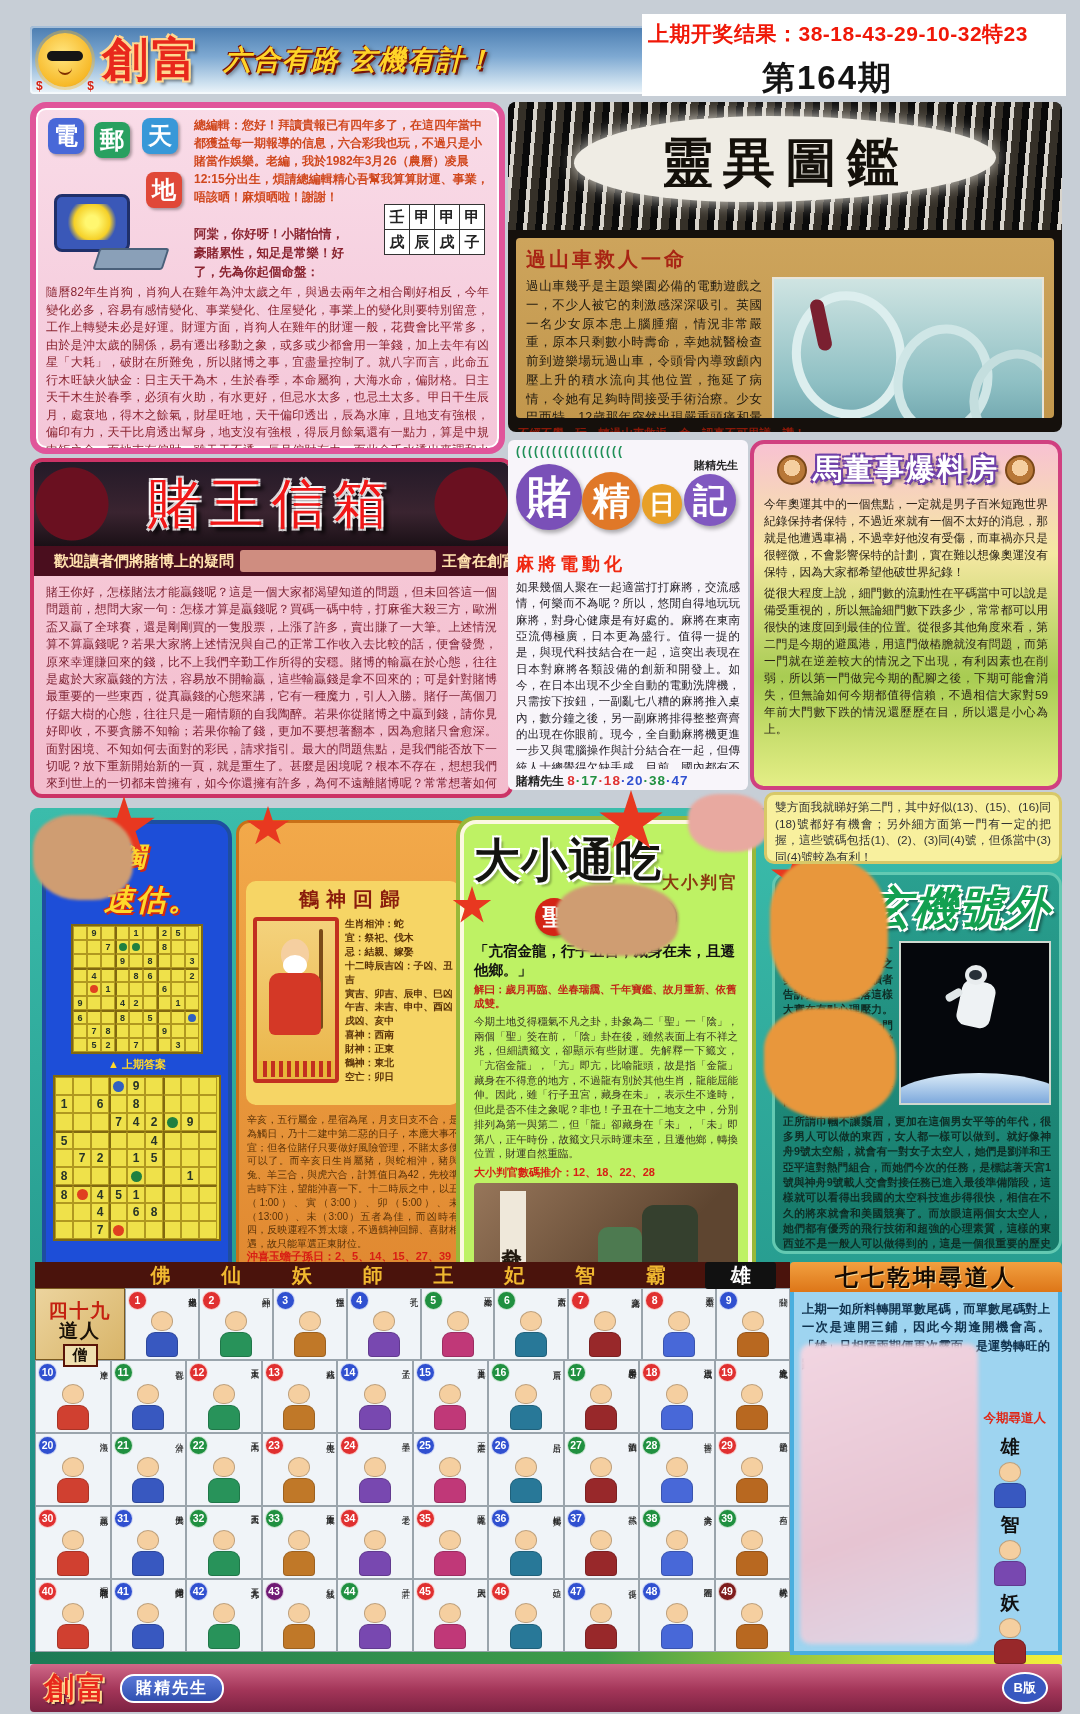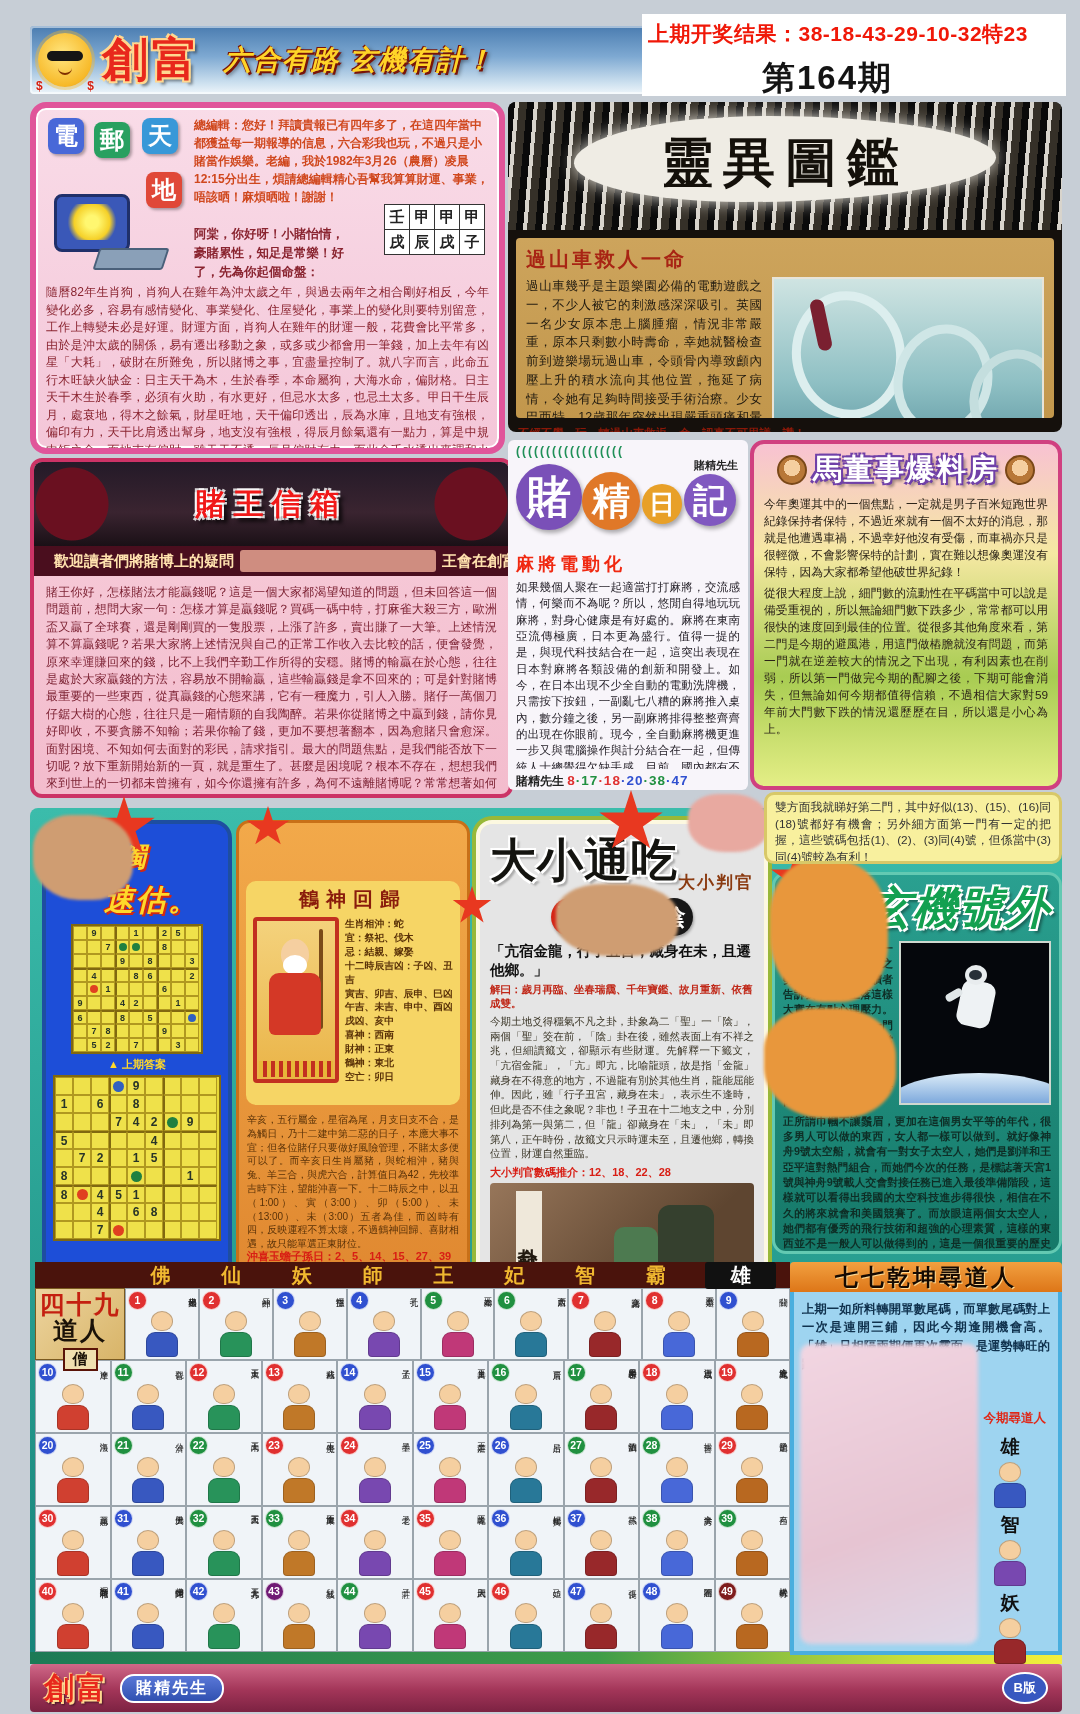--- a/index.html
+++ b/index.html
@@ -41,21 +41,21 @@
   .loop{position:absolute;border:9px solid #e6f2f0;border-radius:50%;}
   .coaster .l1{width:95px;height:110px;left:18px;top:12px;transform:rotate(-8deg);border-color:#dceeee;}
   .coaster .l2{width:80px;height:95px;left:120px;top:45px;transform:rotate(14deg);border-color:#cfe6e6;}
   .coaster .l3{width:70px;height:80px;left:196px;top:70px;transform:rotate(20deg);border-color:#c4dede;}
   .coaster .train{position:absolute;left:40px;top:20px;width:14px;height:52px;background:#7a2030;border-radius:7px;transform:rotate(-12deg);}
   .spirit-text{color:#201a10;font-size:12.5px;line-height:1.5;text-align:justify;}
   .spirit-caption{color:#8a1808;font-size:11.5px;font-weight:bold;margin:6px 10px;}
   
   .mail-box{left:30px;top:458px;width:475px;height:332px;border:4px solid #cc3366;border-radius:12px;background:linear-gradient(180deg,#f7cdda,#f3bccd);overflow:hidden;}
   .mail-banner{height:84px;background:radial-gradient(circle at 8% 50%,#6a1020 0 36px,transparent 37px),radial-gradient(circle at 92% 50%,#6a1020 0 36px,transparent 37px),linear-gradient(180deg,#241a28,#3a2430 60%,#1a1016);display:flex;align-items:center;justify-content:center;position:relative;}
-  .mail-title{font-size:30px;font-weight:700;color:#f01818;letter-spacing:8px;font-family:"DejaVu Serif",serif;text-shadow:2px 2px 0 #ffffffd0,-2px -2px 0 #ffffffd0,2px -2px 0 #ffffffd0,-2px 2px 0 #ffffffd0,5px 5px 4px #000;}
+  .mail-title{font-size:54px;font-weight:400;color:#f01818;letter-spacing:8px;font-family:"DejaVu Serif",serif;text-shadow:2px 2px 0 #ffffffd0,-2px -2px 0 #ffffffd0,2px -2px 0 #ffffffd0,-2px 2px 0 #ffffffd0,5px 5px 4px #000;}
   .mail-welcome{height:30px;background:#4a0e1e;color:#ffe2ae;font-weight:900;font-size:15px;display:flex;align-items:center;gap:6px;padding:0 20px;white-space:nowrap;}
   .mail-redact{width:196px;height:22px;background:#cf8d80;border-radius:3px;flex:0 0 auto;}
   .mail-body{padding:8px 12px;color:#7a1f30;font-size:12px;line-height:1.45;text-align:justify;height:200px;overflow:hidden;}
   
   .diary-col{left:508px;top:440px;width:240px;height:350px;background:#f8f5fa;border-radius:6px;padding:4px 8px;box-sizing:border-box;overflow:hidden;}
   .diary-deco{color:#209058;font-weight:bold;font-size:12px;letter-spacing:2px;}
   .diary-title{position:relative;height:92px;}
   .dcirc{position:absolute;border-radius:50%;color:#fff;font-weight:900;text-align:center;font-family:"DejaVu Serif",serif;box-shadow:2px 3px 4px #00000050;}
   .dc1{left:0;top:6px;width:66px;height:66px;line-height:66px;font-size:44px;background:#7a50b8;}
   .dc2{left:66px;top:14px;width:58px;height:58px;line-height:58px;font-size:38px;background:#e07828;}
@@ -93,21 +93,21 @@
   .calendar{flex:0 0 auto;width:78px;height:158px;background:linear-gradient(180deg,#f4d27c,#eab448);border:4px solid #c23020;border-radius:4px;position:relative;}
   .god-head{position:absolute;left:24px;top:18px;width:28px;height:30px;background:#f5cfa0;border-radius:50% 50% 45% 45%;}
   .god-head:before{content:"";position:absolute;left:2px;top:16px;width:24px;height:20px;background:#fff;border-radius:50%;}
   .god-body{position:absolute;left:12px;top:52px;width:52px;height:62px;background:#d43826;border-radius:10px 10px 6px 6px;}
   .god-staff{position:absolute;left:62px;top:8px;width:4px;height:100px;background:#7a4a18;border-radius:2px;}
   .cal-tassel{position:absolute;left:2px;bottom:2px;right:2px;height:16px;background:repeating-linear-gradient(90deg,#e8b838 0 4px,#c23020 4px 8px);}
   .crane-info{font-size:9.8px;line-height:1.42;color:#5a3208;font-weight:bold;}
   .crane-body{padding:4px 8px;color:#5a3208;font-size:10px;line-height:1.38;text-align:justify;height:132px;overflow:hidden;}
   .crane-nums{padding:0 8px;color:#d81e14;font-weight:900;font-size:11px;}
   
-  .dax-panel{left:476px;top:820px;width:292px;height:468px;background:#e5e5e5;border:4px solid #fcf8e0;box-shadow:0 0 0 4px #98b838;border-radius:16px;box-sizing:border-box;overflow:hidden;padding:6px 10px;}
+  .dax-panel{left:460px;top:820px;width:292px;height:468px;background:#bef264;border:4px solid #fcf8e0;box-shadow:0 0 0 4px #98b838;border-radius:16px;box-sizing:border-box;overflow:hidden;padding:6px 10px;}
   .dax-title-row{position:relative;height:64px;}
   .dax-title{font-size:46px;font-weight:900;color:#141410;letter-spacing:1px;font-family:"DejaVu Serif",serif;text-shadow:2px 2px 0 #fff,-2px -2px 0 #fff,2px -2px 0 #fff,-2px 2px 0 #fff,4px 4px 2px #00000040;}
   .dax-sub{position:absolute;right:0;bottom:0;color:#8a3a10;font-weight:900;font-size:17px;letter-spacing:2px;}
   .dax-signs{display:flex;gap:14px;justify-content:center;margin:4px 0 6px;}
   .sign{width:38px;height:38px;border-radius:50%;color:#fff;font-weight:900;font-size:23px;text-align:center;line-height:38px;font-family:"DejaVu Serif",serif;box-shadow:1px 2px 3px #00000050;}
   .sign.red{background:#d42416;} .sign.black{background:#181818;}
   .dax-quote{font-size:14.5px;font-weight:900;color:#101010;}
   .dax-jie{font-size:10.5px;font-weight:900;color:#c02818;margin:3px 0;}
   .dax-body{font-size:10.5px;line-height:1.4;color:#3a3526;text-align:justify;height:148px;overflow:hidden;}
   .dax-tips{color:#d81e14;font-weight:900;font-size:11px;margin:3px 0;}
@@ -126,21 +126,21 @@
   .astro .visor{position:absolute;left:68px;top:27px;width:13px;height:10px;background:#283038;border-radius:50%;}
   .astro .arm{position:absolute;left:44px;top:48px;width:18px;height:8px;background:#e0e6e8;border-radius:4px;transform:rotate(-30deg);}
   .astro .earth{position:absolute;left:-12px;bottom:-28px;width:180px;height:58px;background:linear-gradient(180deg,#dcecf8,#6f9fd8 60%,#3a6ab0);border-radius:50% 50% 0 0;}
   .mys-b2{color:#0e2e26;font-size:10.8px;line-height:1.42;font-weight:bold;margin-top:4px;text-align:justify;}
   
   .ghead{left:35px;top:1262px;width:755px;height:26px;background:#4a130c;display:flex;align-items:center;z-index:3;}
   .ghead .sp{width:90px;flex:0 0 auto;}
   .ghead .hc{flex:1;text-align:center;color:#f0b830;font-weight:900;font-size:20px;font-family:"DejaVu Serif",serif;}
   .ghead .hc.hero{color:#fff;background:#111;border-radius:3px;margin:0 14px;}
   .corner{left:35px;top:1288px;width:90px;height:72px;background:linear-gradient(135deg,#ecd49e,#d8b468);border:1px solid #7a5a20;box-sizing:border-box;text-align:center;z-index:3;}
-  .corner .t{font-family:"DejaVu Serif",serif;font-weight:900;font-size:25px;color:#1a1208;line-height:1.05;padding-top:3px;letter-spacing:2px;}
+  .corner .t{font-family:"DejaVu Serif",serif;font-weight:900;font-size:19px;color:#1a1208;line-height:1.05;padding-top:12px;letter-spacing:2px;}
   .corner .t .red{color:#c42010;}
   .corner .monk{display:inline-block;margin-top:3px;background:#f0e0b0;border:2px solid #5a1408;color:#1a1208;font-weight:900;font-size:15px;padding:0 8px;font-family:"DejaVu Serif",serif;}
   .grow{position:absolute;display:flex;z-index:2;}
   .gcell{flex:1;background:#f0f4f8;border:1px solid #9aa4ac;box-sizing:border-box;position:relative;overflow:hidden;}
   .gcell .num{position:absolute;left:2px;top:2px;width:17px;height:17px;border-radius:50%;color:#fff;font-size:10.5px;font-weight:900;text-align:center;line-height:17px;border:1px solid #ffffffc0;z-index:2;}
   .gcell .cname{position:absolute;right:1px;top:3px;writing-mode:vertical-rl;font-size:8.5px;color:#222;line-height:1;letter-spacing:-.5px;max-height:64px;z-index:2;}
   .fig{position:absolute;left:50%;bottom:2px;transform:translateX(-50%);width:32px;height:46px;}
   .fig .head{width:20px;height:18px;background:#f5cfa0;border-radius:50% 50% 45% 45%;margin:0 auto;border:1px solid #00000038;}
   .fig .bod{width:32px;height:25px;border-radius:9px 9px 4px 4px;margin-top:1px;border:1px solid #00000030;box-sizing:border-box;}
   

